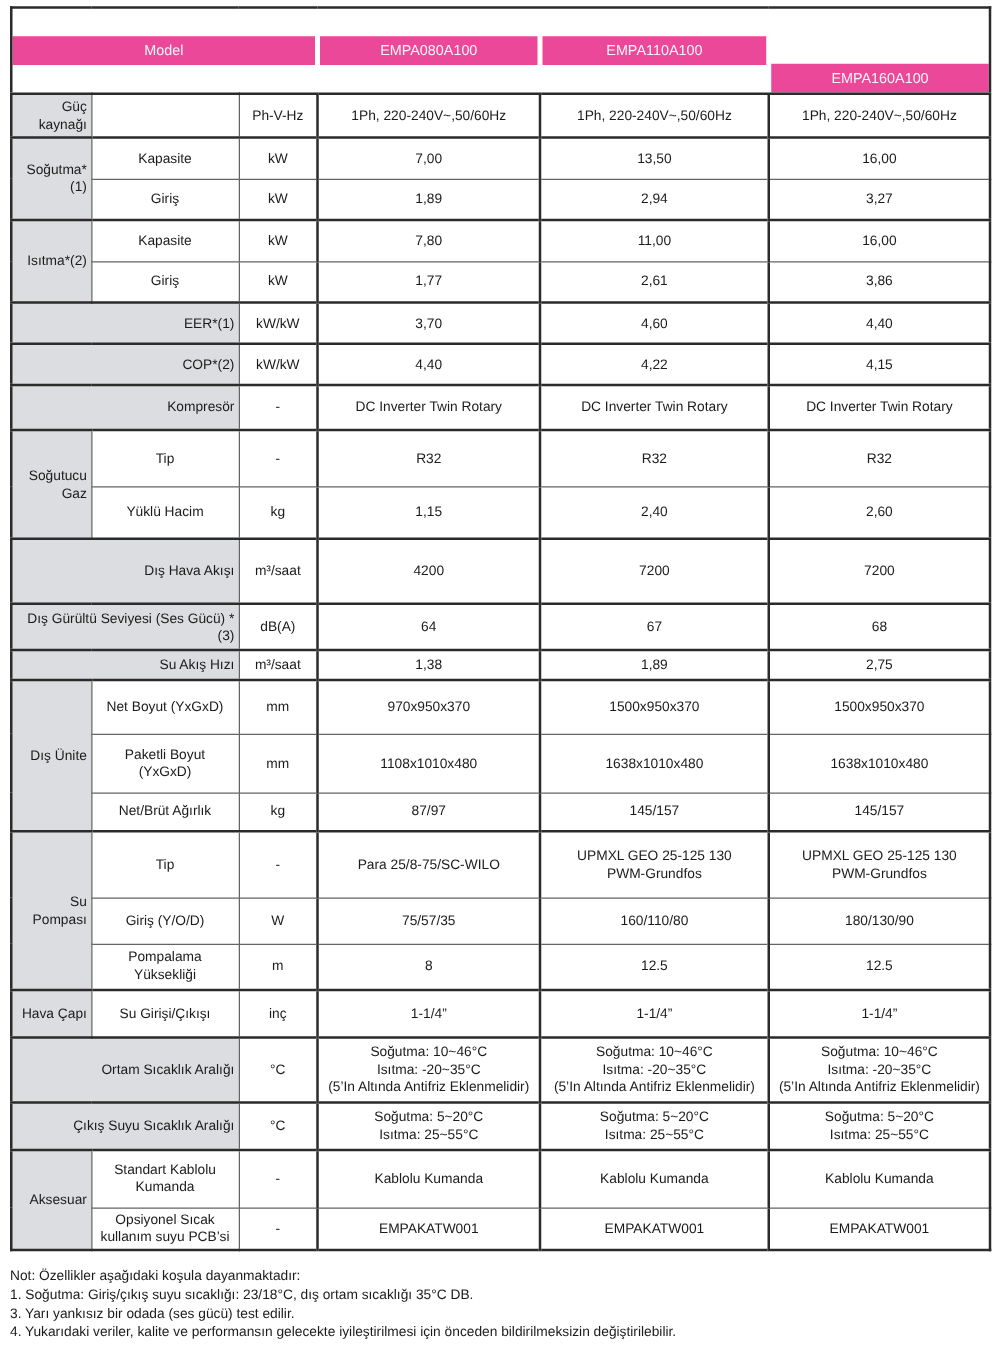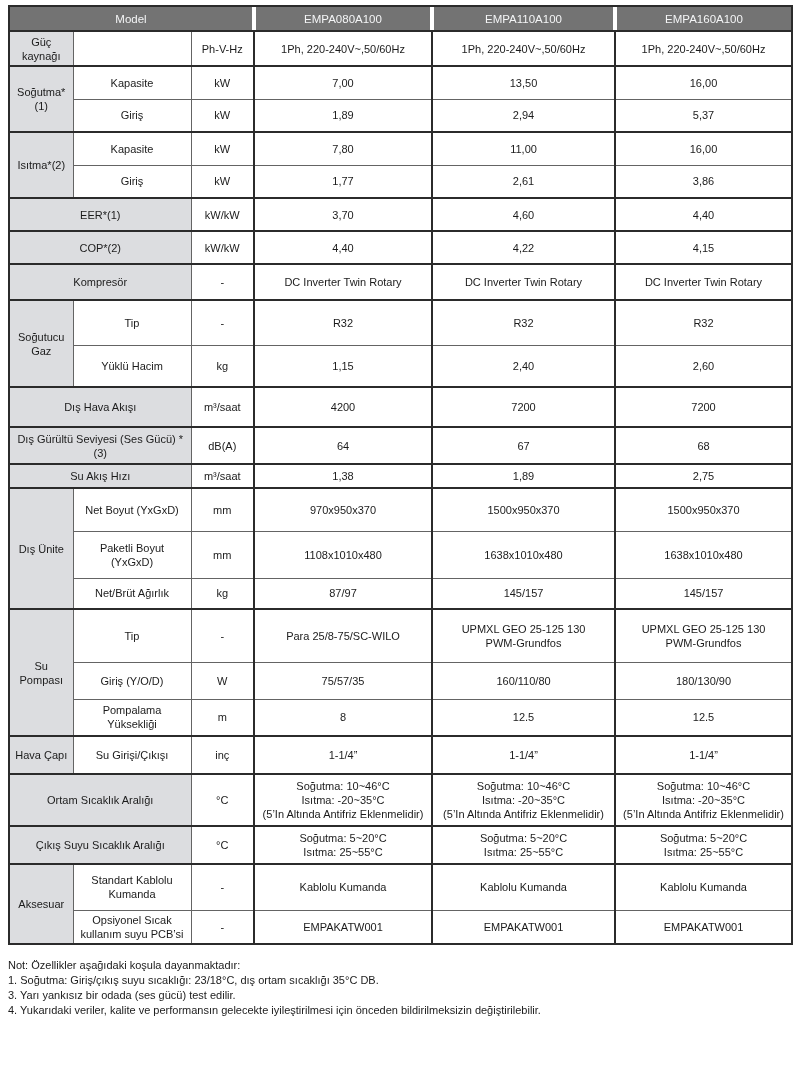--- a/index.html
+++ b/index.html
@@ -21,43 +21,43 @@
   .spec td {
     border: 1px solid #646464;
     text-align: center;
     vertical-align: middle;
     font-size: 11px;
     line-height: 14px;
     padding: 2px 3px;
     white-space: pre-line;
     color: #1b1b1b;
   }
-  .spec td.cat { background: #dcdde0; }
+  .spec td.cat { background: #dcdde0; text-align: right; }
   .spec td.vd { border-left: 2px solid #2b2b2b; }
   .spec tr.sec > td { border-top: 2px solid #2b2b2b; }
 
   .spec th {
     border: none;
     border-bottom: 2px solid #2b2b2b;
     padding: 0;
     background: #ffffff;
     font-weight: normal;
   }
   .hc {
-    background: #737373;
+    background: #ec4899;
     color: #f4f5f6;
     font-size: 11.5px;
     height: 23px;
     display: flex;
     align-items: center;
     justify-content: center;
     margin: 0 2px;
   }
   th:first-child .hc { margin-left: 0; }
-  th:last-child .hc { margin-right: 0; }
+  th:last-child .hc { margin-right: 0; margin-top: 44px; }
 
   .notes {
     margin: 13px 16px 0 8px;
     font-size: 11px;
     line-height: 15px;
     color: #1b1b1b;
   }
 </style>
 </head>
 <body>
@@ -104,21 +104,21 @@
       <td>kW</td>
       <td class="vd">7,00</td>
       <td class="vd">13,50</td>
       <td class="vd">16,00</td>
     </tr>
     <tr style="height:33px">
       <td>Giriş</td>
       <td>kW</td>
       <td class="vd">1,89</td>
       <td class="vd">2,94</td>
-      <td class="vd">5,37</td>
+      <td class="vd">3,27</td>
     </tr>
     <tr class="sec" style="height:33px">
       <td class="cat" rowspan="2">Isıtma*(2)</td>
       <td>Kapasite</td>
       <td>kW</td>
       <td class="vd">7,80</td>
       <td class="vd">11,00</td>
       <td class="vd">16,00</td>
     </tr>
     <tr style="height:33px">
@@ -158,21 +158,21 @@
       <td class="vd">R32</td>
       <td class="vd">R32</td>
     </tr>
     <tr style="height:42px">
       <td>Yüklü Hacim</td>
       <td>kg</td>
       <td class="vd">1,15</td>
       <td class="vd">2,40</td>
       <td class="vd">2,60</td>
     </tr>
-    <tr class="sec" style="height:40px">
+    <tr class="sec" style="height:52px">
       <td class="cat" colspan="2">Dış Hava Akışı</td>
       <td>m³/saat</td>
       <td class="vd">4200</td>
       <td class="vd">7200</td>
       <td class="vd">7200</td>
     </tr>
     <tr class="sec" style="height:37px">
       <td class="cat" colspan="2">Dış Gürültü Seviyesi (Ses Gücü) *(3)</td>
       <td>dB(A)</td>
       <td class="vd">64</td>

